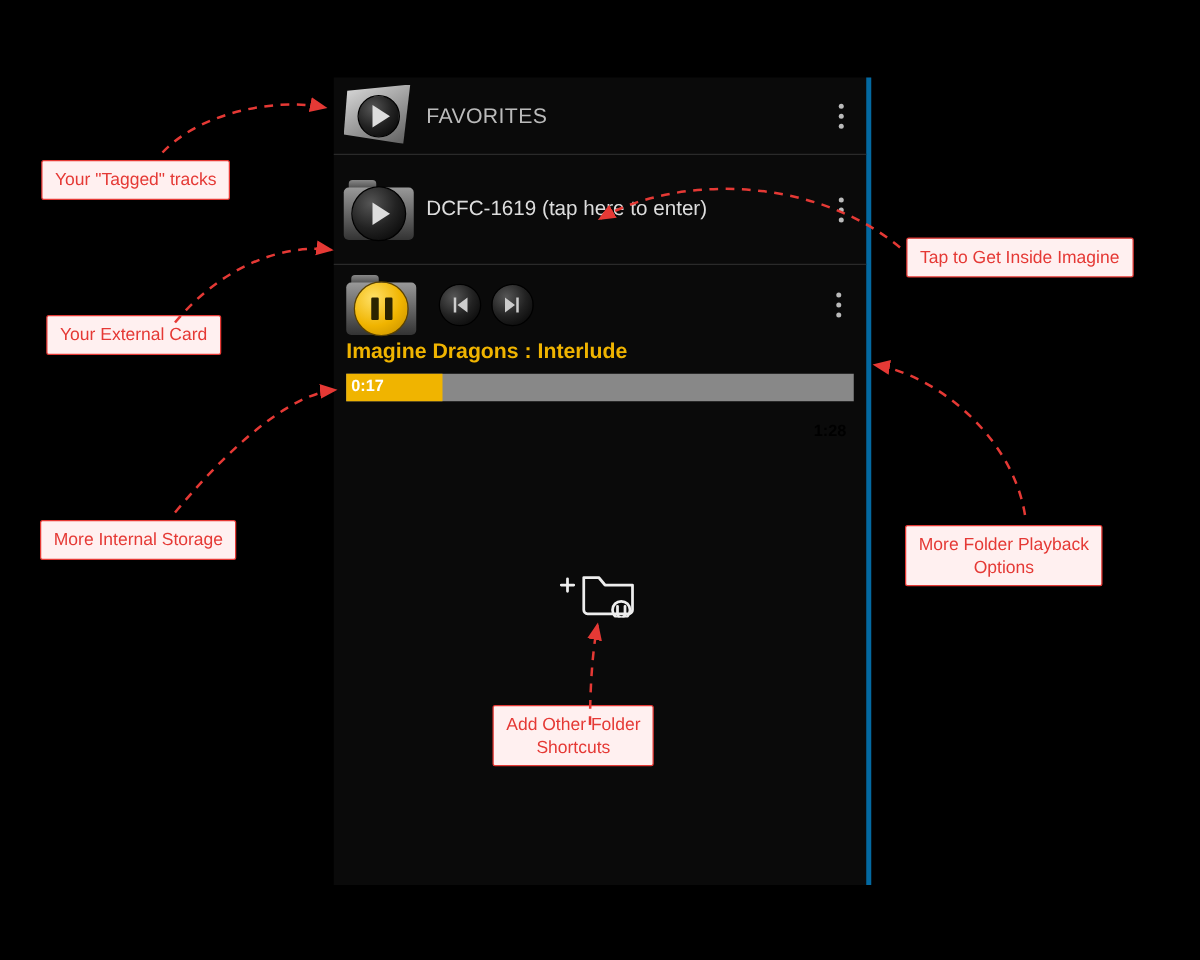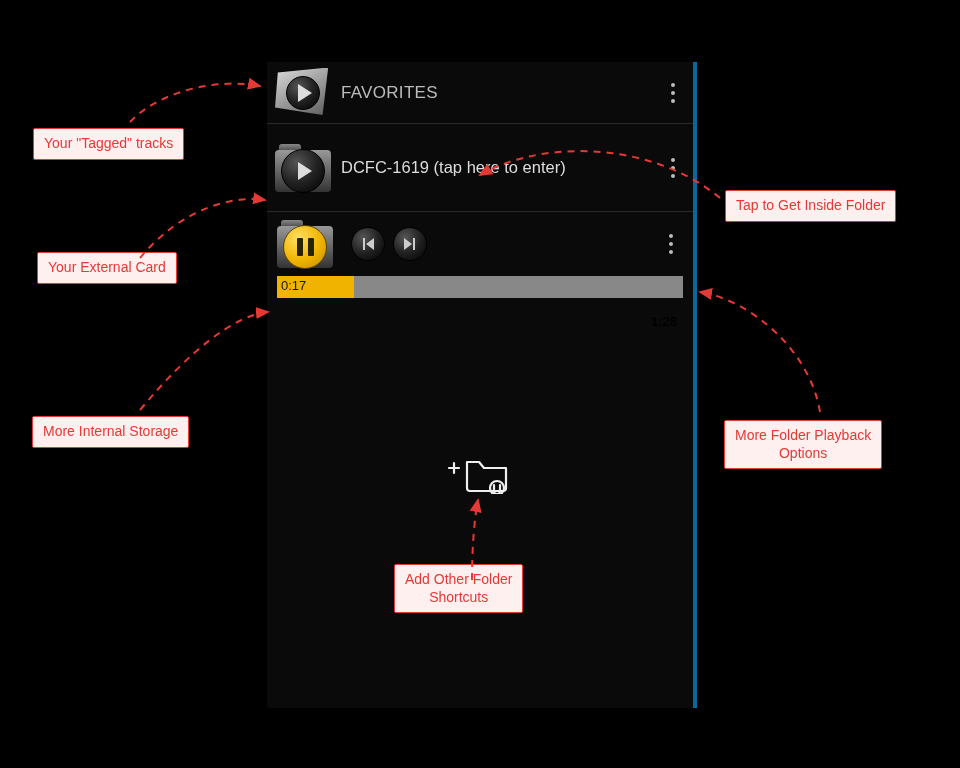--- a/index.html
+++ b/index.html
@@ -74,21 +74,21 @@
     width:20px; display:flex; flex-direction:column; align-items:center; gap:4px; cursor:pointer;
   }
   .kebab span{width:4px;height:4px;background:#bbb;border-radius:50%;}
   .sd-top { display:flex; align-items:center; gap:8px; width:100%; position:relative; }
   .sd-line1 { color:#f0b400; font-size:20px; font-weight:bold; margin-top:12px; }
   .sd-line2 { color:#f0b400; font-size:17px; font-weight:bold; margin-top:3px; }
   .progress {
     width:100%; height:22px; background:#888; margin-top:8px; position:relative;
   }
   .progress .fill { position:absolute;left:0;top:0;bottom:0;width:19%;background:#f0b400; }
-  .progress .t-cur { position:absolute;left:4px;top:2px;font-size:13px;font-weight:normal;color:#0f172a; }
+  .progress .t-cur { position:absolute;left:4px;top:2px;font-size:13px;font-weight:bold;color:#ffffff; }
   .progress .t-dur { position:absolute;right:6px;top:2px;font-size:13px;font-weight:bold;color:#000;margin-top:36px; }
   .add-folder {
     position:absolute; left:50%; transform:translateX(-50%); top:386px;
     display:flex; align-items:center; color:#eee;
   }
   .add-folder svg { width:70px; height:46px; }
 
   
   .callout {
     position:absolute;
@@ -163,20 +163,21 @@
         <svg width="16" height="16" viewBox="0 0 16 16">
             <path d="M11 2h2v12h-2zM2 2v12l8-6z" fill="#ccc"></path>
           </svg>
       </div>
       <div class="kebab" style="right:2px;">
           <span></span>
           <span></span>
           <span></span>
         </div>
     </div>
+    <div class="sd-line2">Imagine Dragons : Interlude</div>
     <div class="progress">
       <div class="fill"></div>
       <div class="t-cur">0:17</div>
       <div class="t-dur">1:28</div>
     </div>
   </div>
 
   <div class="add-folder">
     <svg viewBox="0 0 70 46">
       <g stroke="#eee" stroke-width="2.2" fill="none" stroke-linecap="round" stroke-linejoin="round">
@@ -186,21 +187,21 @@
         <path d="M49 37 v6 a3 3 0 0 0 6 0 v-6"></path>
       </g>
     </svg>
   </div>
 
 </div>
 
 <div class="callout" style="left:33px; top:128px;">Your "Tagged" tracks</div>
 <div class="callout" style="left:37px; top:252px;">Your External Card</div>
 <div class="callout" style="left:32px; top:416px;">More Internal Storage</div>
-<div class="callout" style="left:725px; top:190px;">Tap to Get Inside Folder</div>
+<div class="callout" style="left:725px; top:190px;">Tap to Get Inside Imagine</div>
 <div class="callout" style="left:724px; top:420px; white-space:pre-line;">More Folder Playback
 Options</div>
 <div class="callout" style="left:394px; top:564px; white-space:pre-line;">Add Other Folder
 Shortcuts</div>
 
 <svg class="arrows">
   <defs>
     <marker id="ah" markerWidth="10" markerHeight="10" refX="6" refY="3" orient="auto">
       <path d="M0,0 L7,3 L0,6 z" class="arrow-head"></path>
     </marker>

